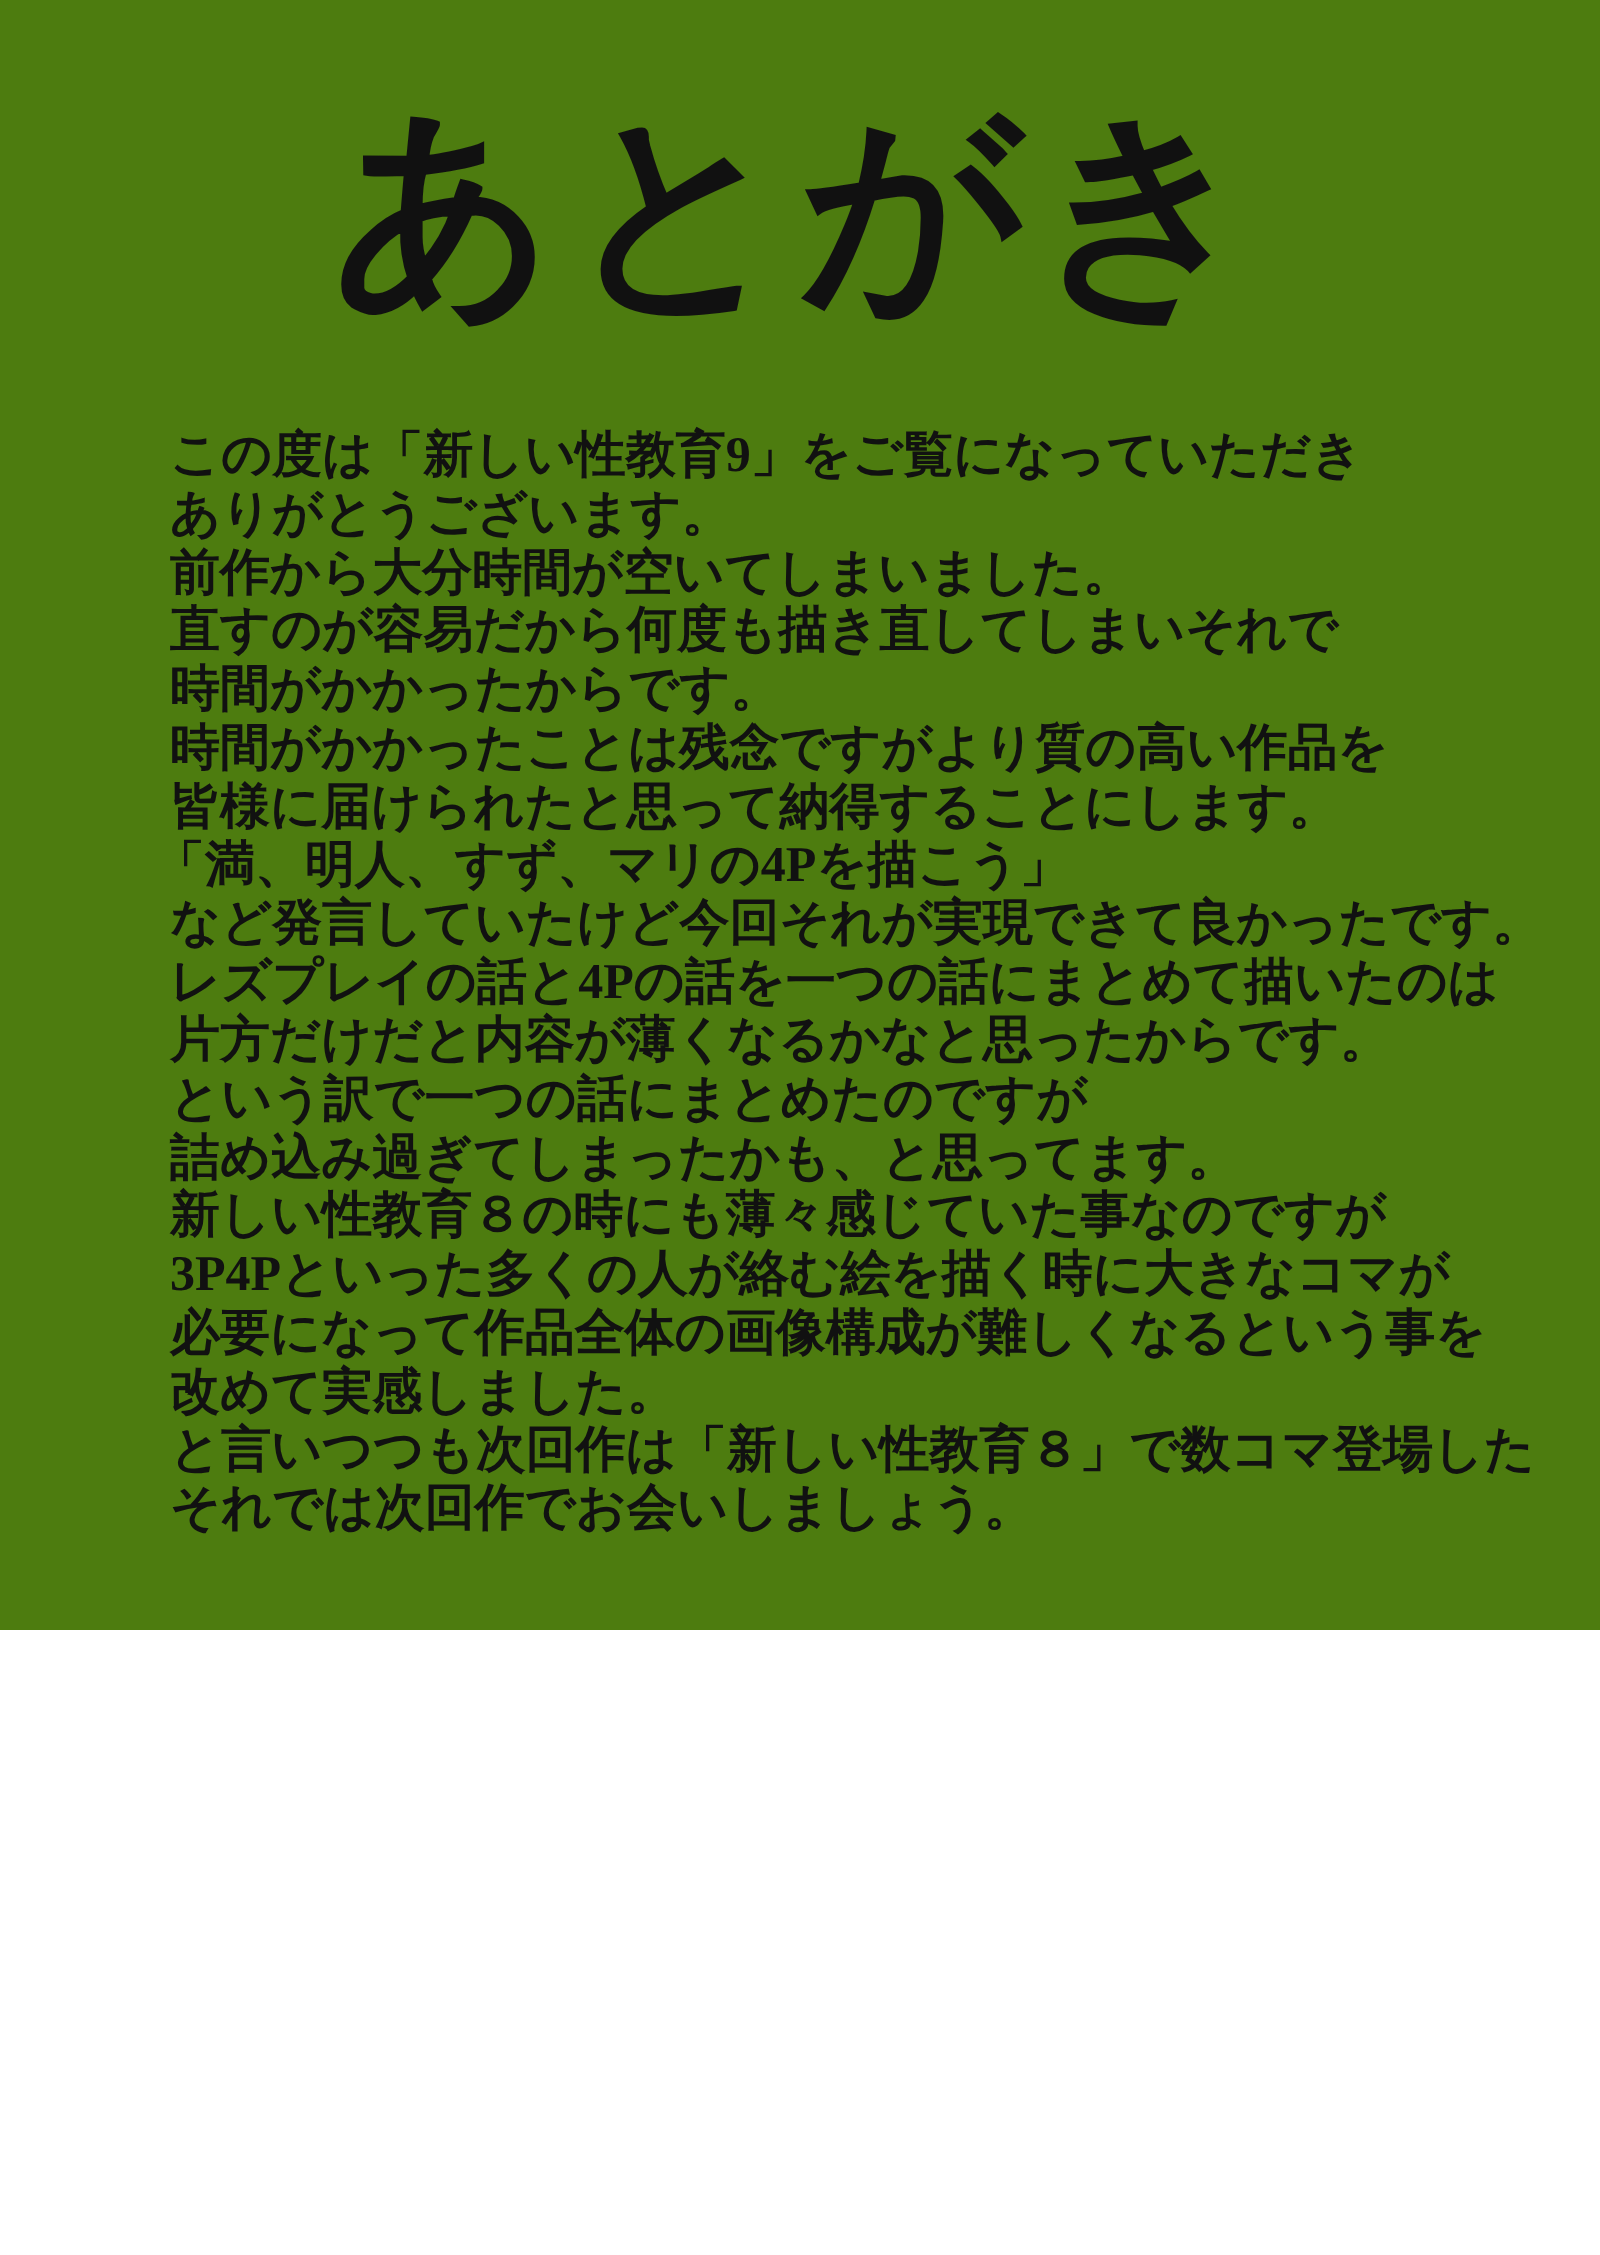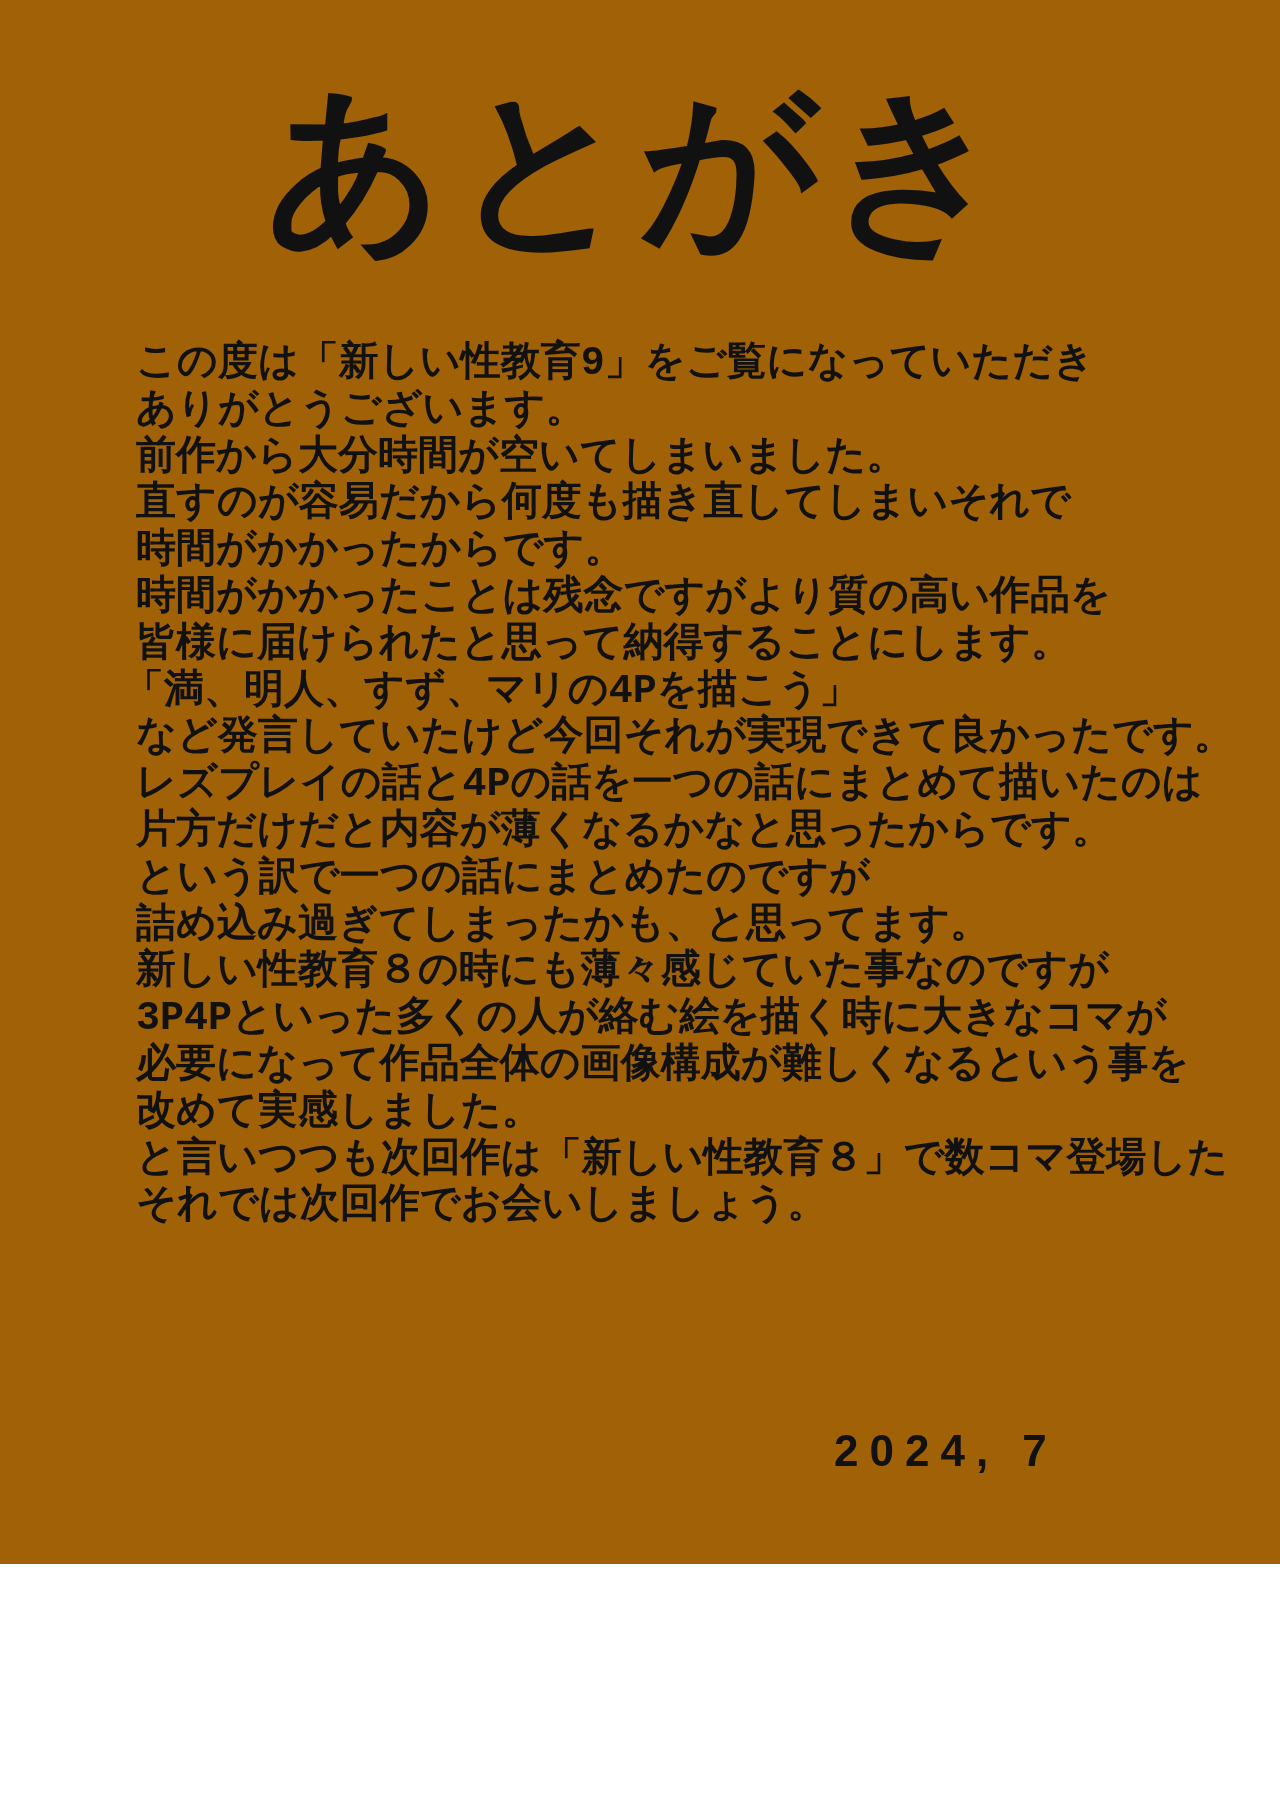--- a/index.html
+++ b/index.html
@@ -3,22 +3,22 @@
 <meta charset="utf-8">
 <style>
   html, body {
     margin: 0;
     padding: 0;
     background: #ffffff;
   }
   .page {
     position: relative;
     width: 1280px;
-    height: 1564px;
-    background: #a16207;
+    height: 1304px;
+    background: #4d7c0f;
     overflow: hidden;
     font-family: "Liberation Sans", "DejaVu Sans", sans-serif;
     color: #111111;
   }
   .title {
     position: absolute;
     top: 72px;
     left: 0;
     right: 0;
     margin: 0;
@@ -28,21 +28,21 @@
     font-size: 175px;
     line-height: 1.1;
     letter-spacing: 8px;
     color: #111111;
   }
   .body-text {
     position: absolute;
     left: 136px;
     top: 341px;
     width: 1060px;
-    font-family: Liberation Mono, monospace;
+    font-family: Liberation Serif, serif;
     font-weight: 700;
     font-size: 40px;
     line-height: 46.8px;
     letter-spacing: 0px;
     color: #111111;
   }
   .body-text .line {
     white-space: nowrap;
   }
   .date-line {

